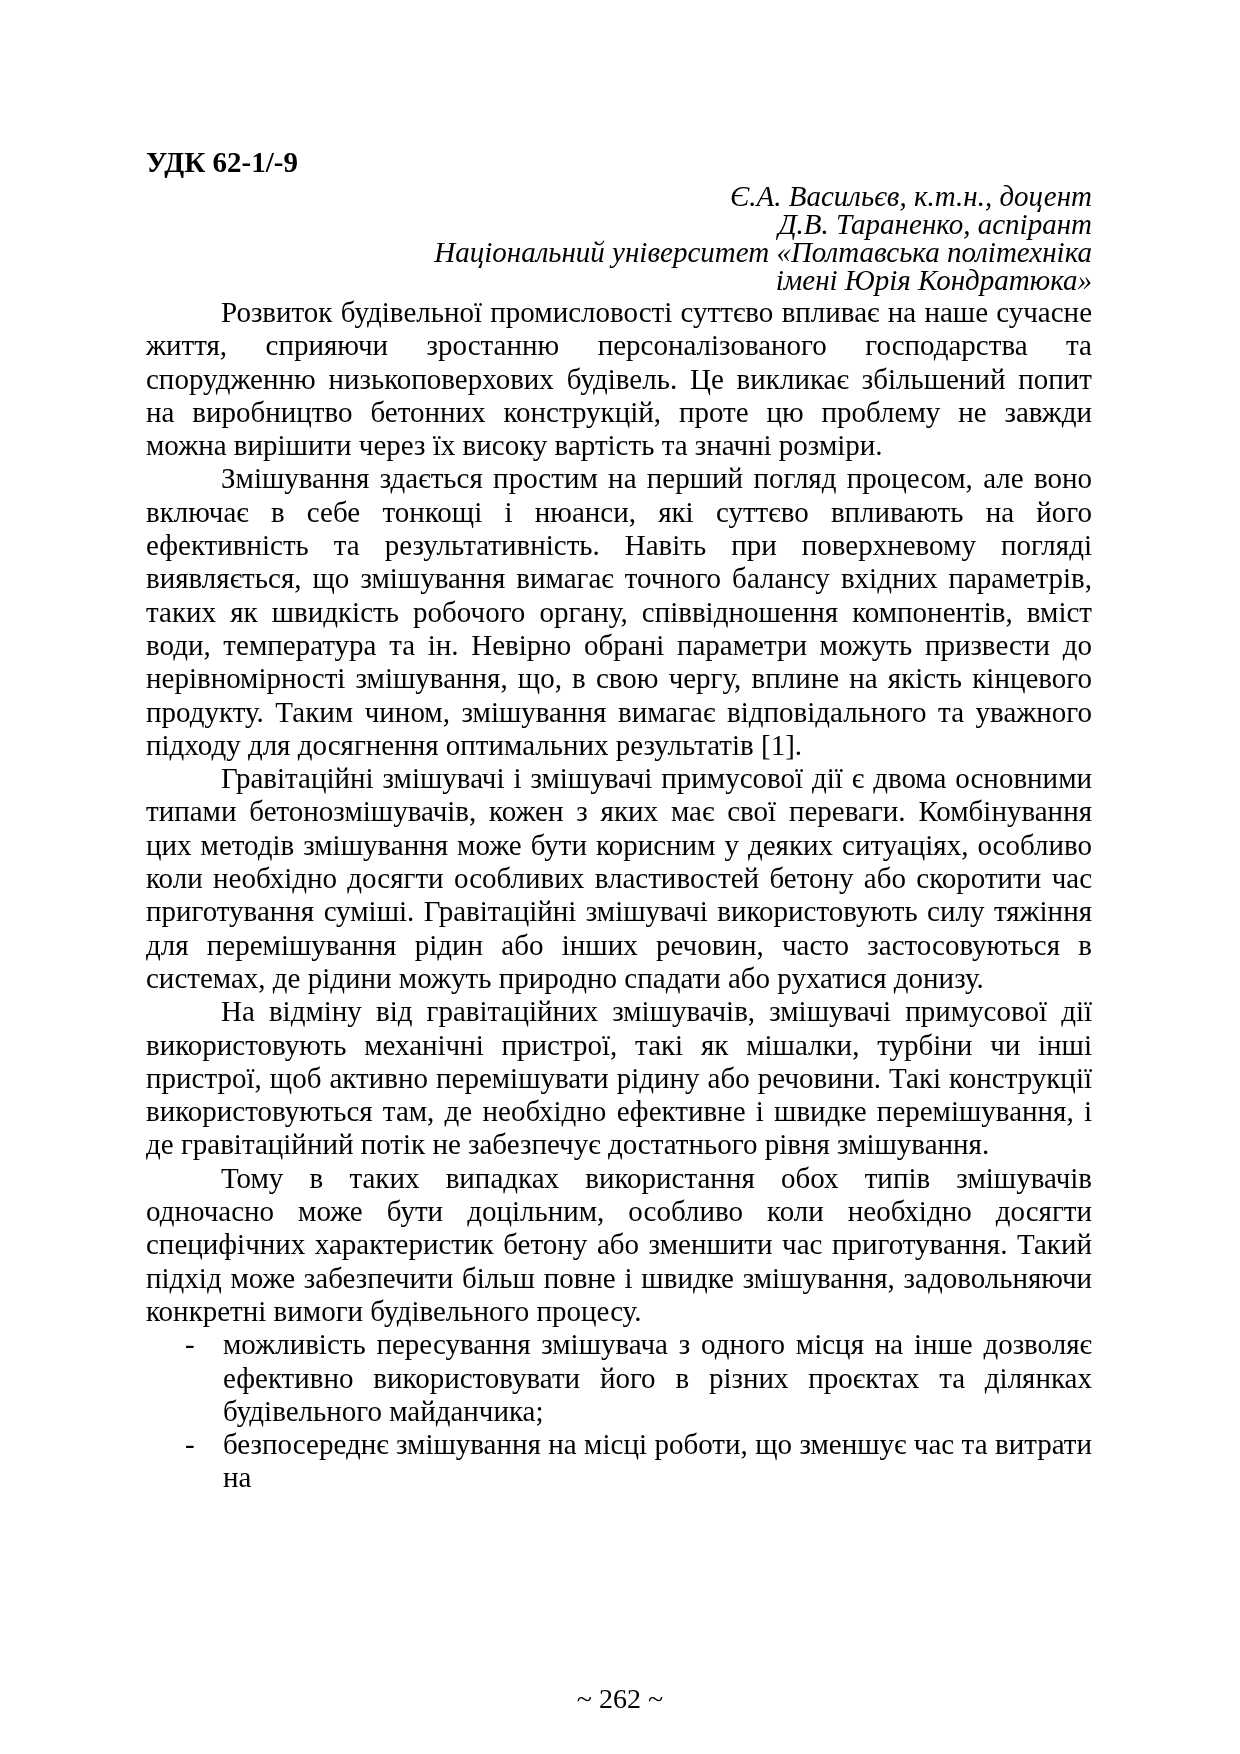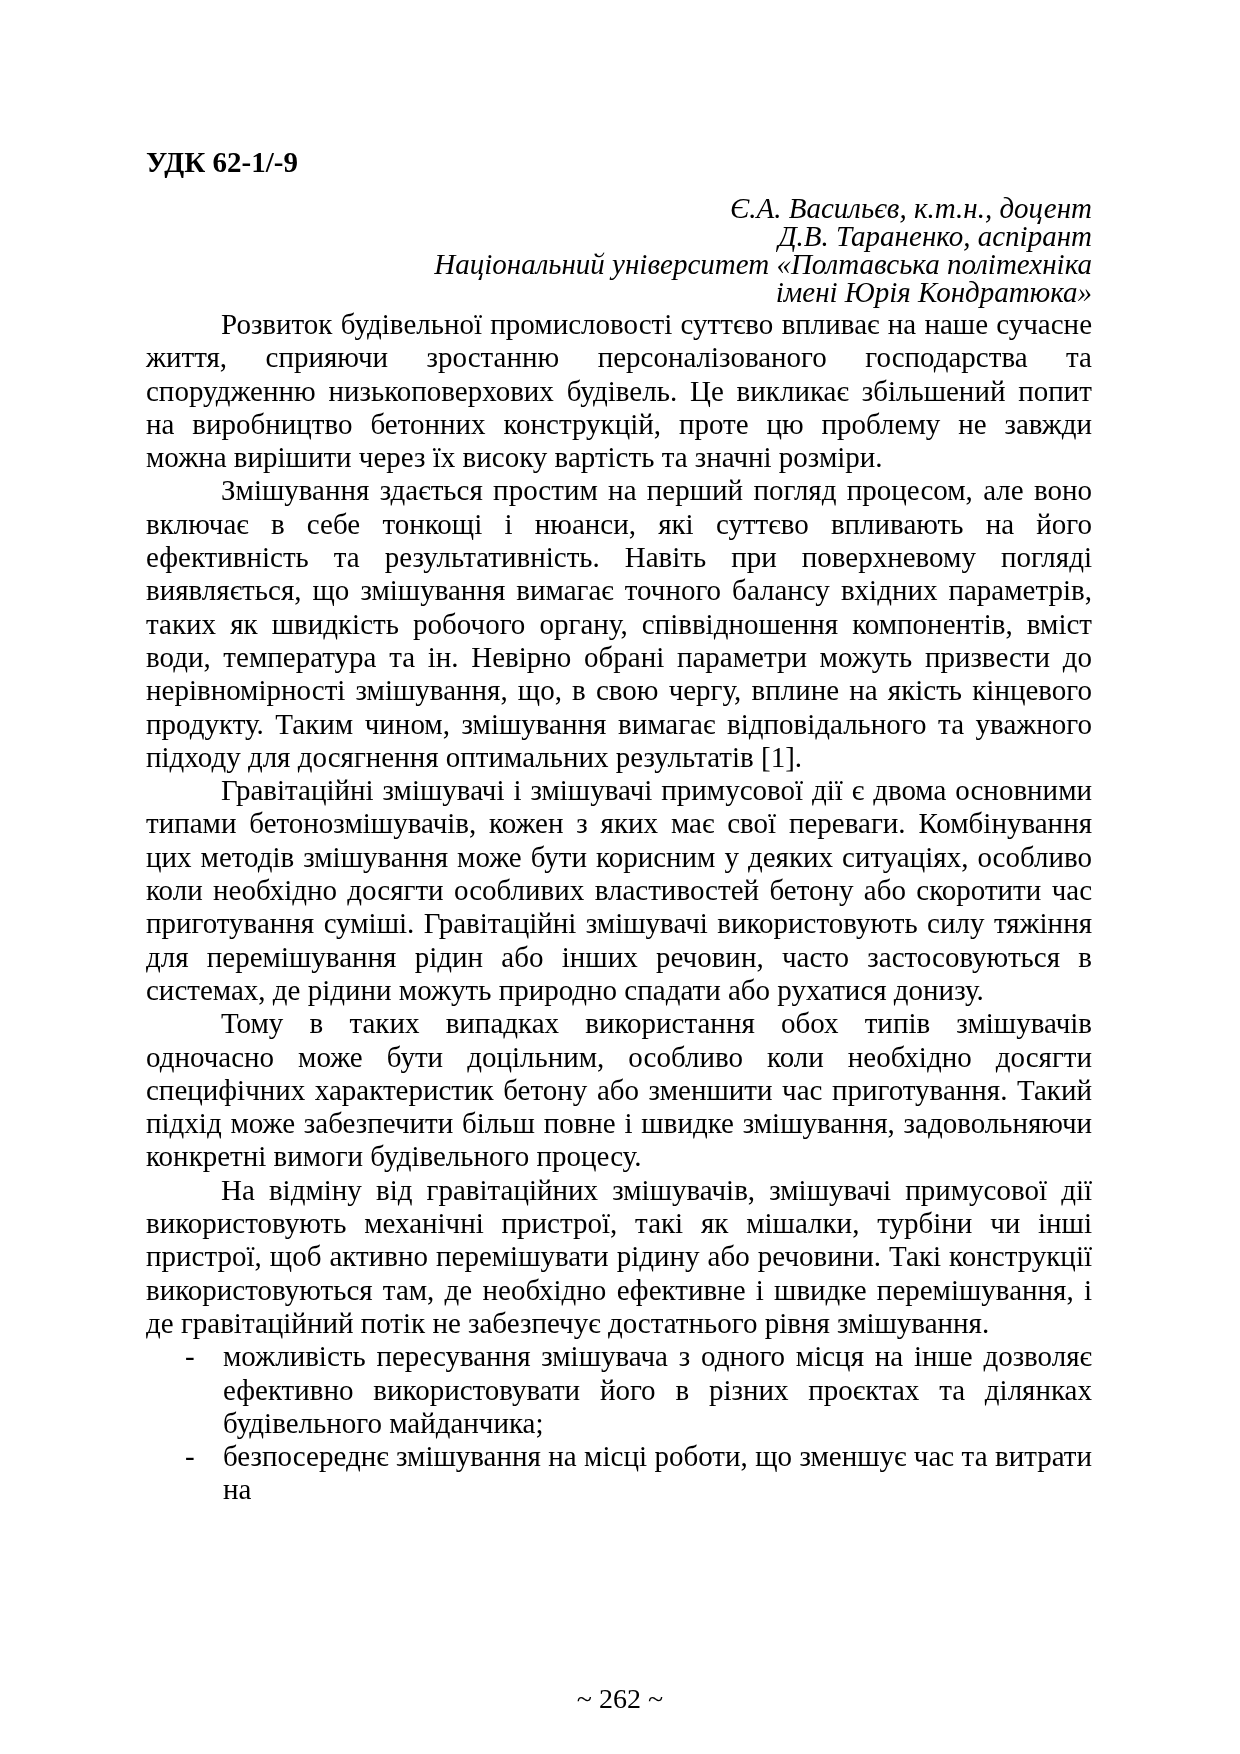--- a/index.html
+++ b/index.html
@@ -18,21 +18,21 @@
     padding: 146px 148px 0 146px;
     overflow: hidden;
   }
   .udc {
     font-size: 29px;
     line-height: 33px;
     font-weight: bold;
     text-align: left;
   }
   .byline-block {
-    margin-top: 15px;
+    margin-top: 3px;
   }
   .byline {
     font-size: 29px;
     line-height: 28px;
     font-style: italic;
     text-align: right;
   }
   .title {
     margin-top: 5px;
     font-size: 29px;
@@ -85,22 +85,22 @@
     <div class="byline">Д.В. Тараненко, аспірант</div>
     <div class="byline">Національний університет «Полтавська політехніка</div>
     <div class="byline">імені Юрія Кондратюка»</div>
   </div>
 
 
   <div class="body-text">
     <p>Розвиток будівельної промисловості суттєво впливає на наше сучасне життя, сприяючи зростанню персоналізованого господарства та спорудженню низькоповерхових будівель. Це викликає збільшений попит на виробництво бетонних конструкцій, проте цю проблему не завжди можна вирішити через їх високу вартість та значні розміри.</p>
     <p>Змішування здається простим на перший погляд процесом, але воно включає в себе тонкощі і нюанси, які суттєво впливають на його ефективність та результативність. Навіть при поверхневому погляді виявляється, що змішування вимагає точного балансу вхідних параметрів, таких як швидкість робочого органу, співвідношення компонентів, вміст води, температура та ін. Невірно обрані параметри можуть призвести до нерівномірності змішування, що, в свою чергу, вплине на якість кінцевого продукту. Таким чином, змішування вимагає відповідального та уважного підходу для досягнення оптимальних результатів [1].</p>
     <p>Гравітаційні змішувачі і змішувачі примусової дії є двома основними типами бетонозмішувачів, кожен з яких має свої переваги. Комбінування цих методів змішування може бути корисним у деяких ситуаціях, особливо коли необхідно досягти особливих властивостей бетону або скоротити час приготування суміші. Гравітаційні змішувачі використовують силу тяжіння для перемішування рідин або інших речовин, часто застосовуються в системах, де рідини можуть природно спадати або рухатися донизу.</p>
+    <p>На відміну від гравітаційних змішувачів, змішувачі примусової дії використовують механічні пристрої, такі як мішалки, турбіни чи інші пристрої, щоб активно перемішувати рідину або речовини. Такі конструкції використовуються там, де необхідно ефективне і швидке перемішування, і де гравітаційний потік не забезпечує достатнього рівня змішування.</p>
     <p>Тому в таких випадках використання обох типів змішувачів одночасно може бути доцільним, особливо коли необхідно досягти специфічних характеристик бетону або зменшити час приготування. Такий підхід може забезпечити більш повне і швидке змішування, задовольняючи конкретні вимоги будівельного процесу.</p>
-    <p>На відміну від гравітаційних змішувачів, змішувачі примусової дії використовують механічні пристрої, такі як мішалки, турбіни чи інші пристрої, щоб активно перемішувати рідину або речовини. Такі конструкції використовуються там, де необхідно ефективне і швидке перемішування, і де гравітаційний потік не забезпечує достатнього рівня змішування.</p>
 
     <div class="list-item">
       <span class="dash">-</span>
       <span>можливість пересування змішувача з одного місця на інше дозволяє ефективно використовувати його в різних проєктах та ділянках будівельного майданчика;</span>
     </div>
     <div class="list-item">
       <span class="dash">-</span>
       <span>безпосереднє змішування на місці роботи, що зменшує час та витрати на</span>
     </div>
   </div>

